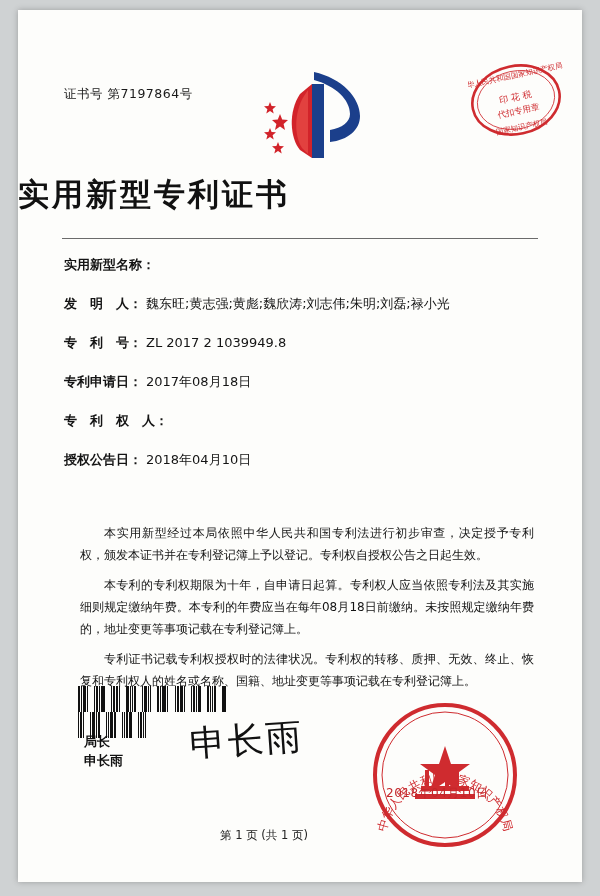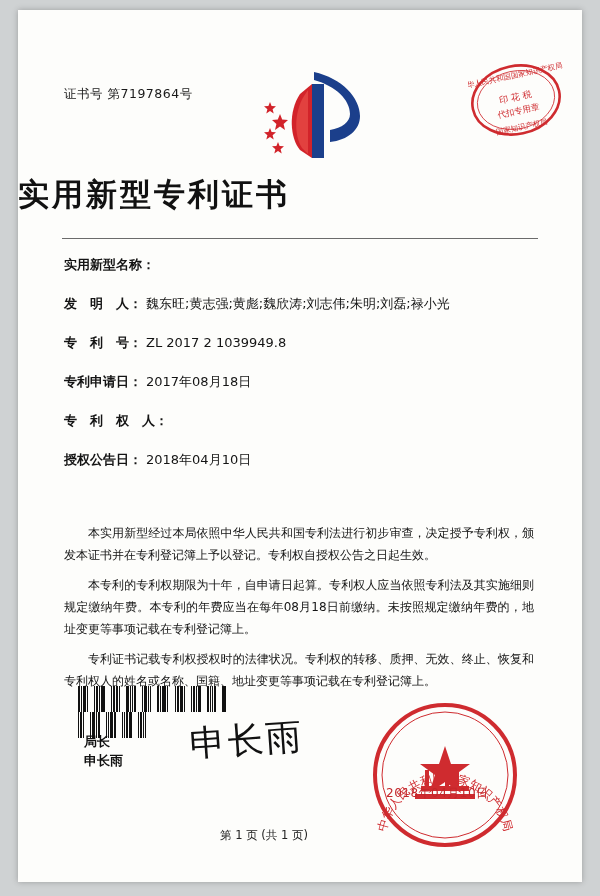--- a/index.html
+++ b/index.html
@@ -102,21 +102,21 @@
     position: absolute;
     left: 46px;
     top: 512px;
     width: 470px;
     font-size: 12px;
     line-height: 22px;
     color: #141414;
     text-align: justify;
   }
   .body-text p {
-    margin: 0 0 8px 0;
+    margin: 0 0 8px 16px;
     text-indent: 24px;
   }
   
   .barcode {
     position: absolute;
     left: 60px;
     top: 676px;
     width: 150px;
     height: 26px;
   }

